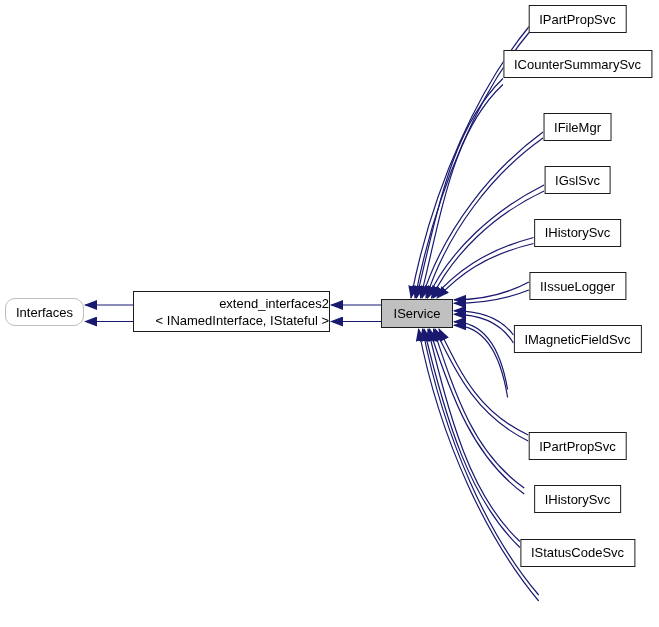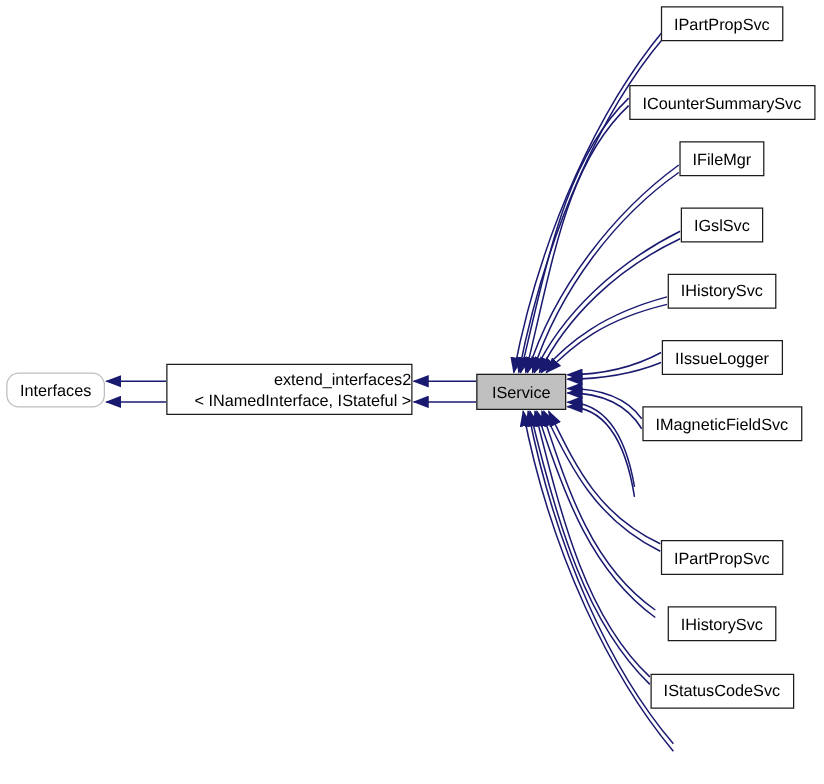--- a/index.html
+++ b/index.html
@@ -75,21 +75,21 @@
   <div class="node grey-border" id="n-interfaces">Interfaces</div>
 
   <div class="node" id="n-extend">
     <div>extend_interfaces2</div>
     <div>&lt; INamedInterface, IStateful &gt;</div>
   </div>
 
   <div class="node" id="n-iservice">IService</div>
 
   <div class="node derived" style="top:5px">IPartPropSvc</div>
-  <div class="node derived" style="top:68px">ICounterSummarySvc</div>
+  <div class="node derived" style="top:50px">ICounterSummarySvc</div>
   <div class="node derived" style="top:113px">IFileMgr</div>
   <div class="node derived" style="top:218.5px">IHistorySvc</div>
   <div class="node derived" style="top:166px">IGslSvc</div>
   <div class="node derived" style="top:272px">IIssueLogger</div>
   <div class="node derived" style="top:325px">IMagneticFieldSvc</div>
   <div class="node derived" style="top:432px">IPartPropSvc</div>
   <div class="node derived" style="top:485px">IHistorySvc</div>
   <div class="node derived" style="top:538.5px">IStatusCodeSvc</div>
 </div>
 

